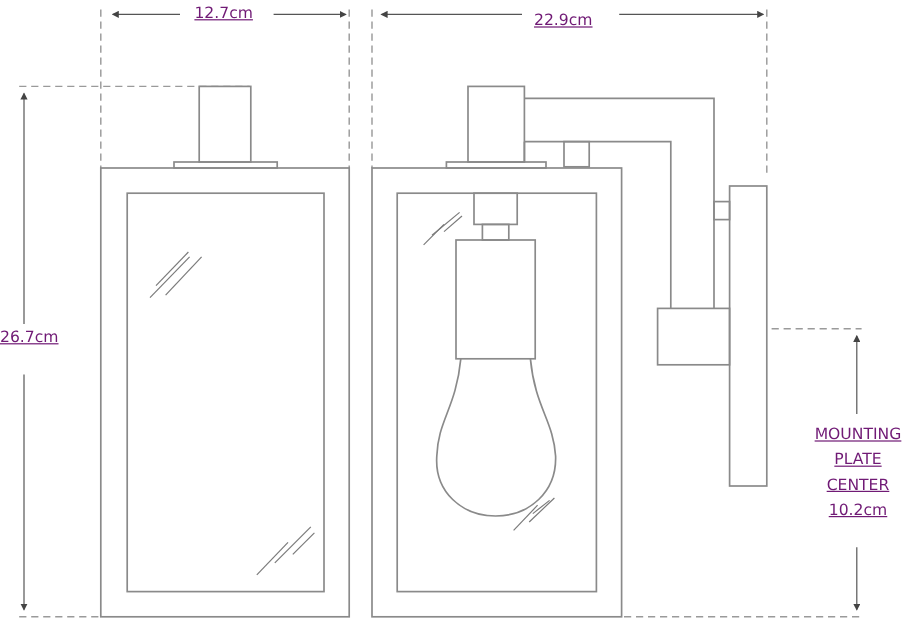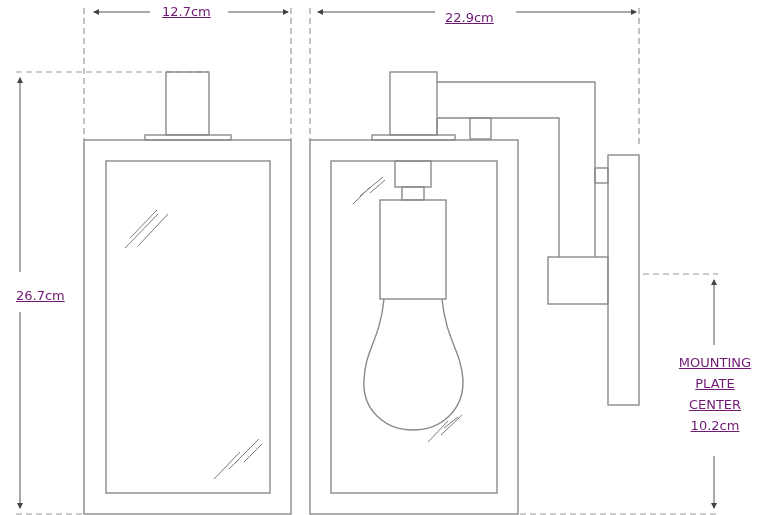--- a/index.html
+++ b/index.html
@@ -97,20 +97,20 @@
     <g>
       <line class="glint" x1="428" y1="442" x2="448" y2="421"></line>
       <line class="glint" x1="441" y1="435" x2="462" y2="415"></line>
       <line class="glint" x1="444" y1="428" x2="458" y2="417"></line>
     </g>
   </g>
 </svg>
 
 <div class="label" style="left:158px; top:2px; padding:0 4px;">12.7cm</div>
 <div class="label" style="left:441px; top:8px; padding:0 4px;">22.9cm</div>
-<div class="label" style="left:0px; top:284px; padding:2px 16px;">26.7cm</div>
+<div class="label" style="left:0px; top:270px; padding:2px 0;">26.7cm</div>
 
 <div class="label label-center" style="left:660px; top:353px; width:110px;">
   <div>MOUNTING</div>
   <div style="margin-top:1px;">PLATE</div>
   <div style="margin-top:1px;">CENTER</div>
   <div style="margin-top:1px;">10.2cm</div>
 </div>
 
 </body></html>

